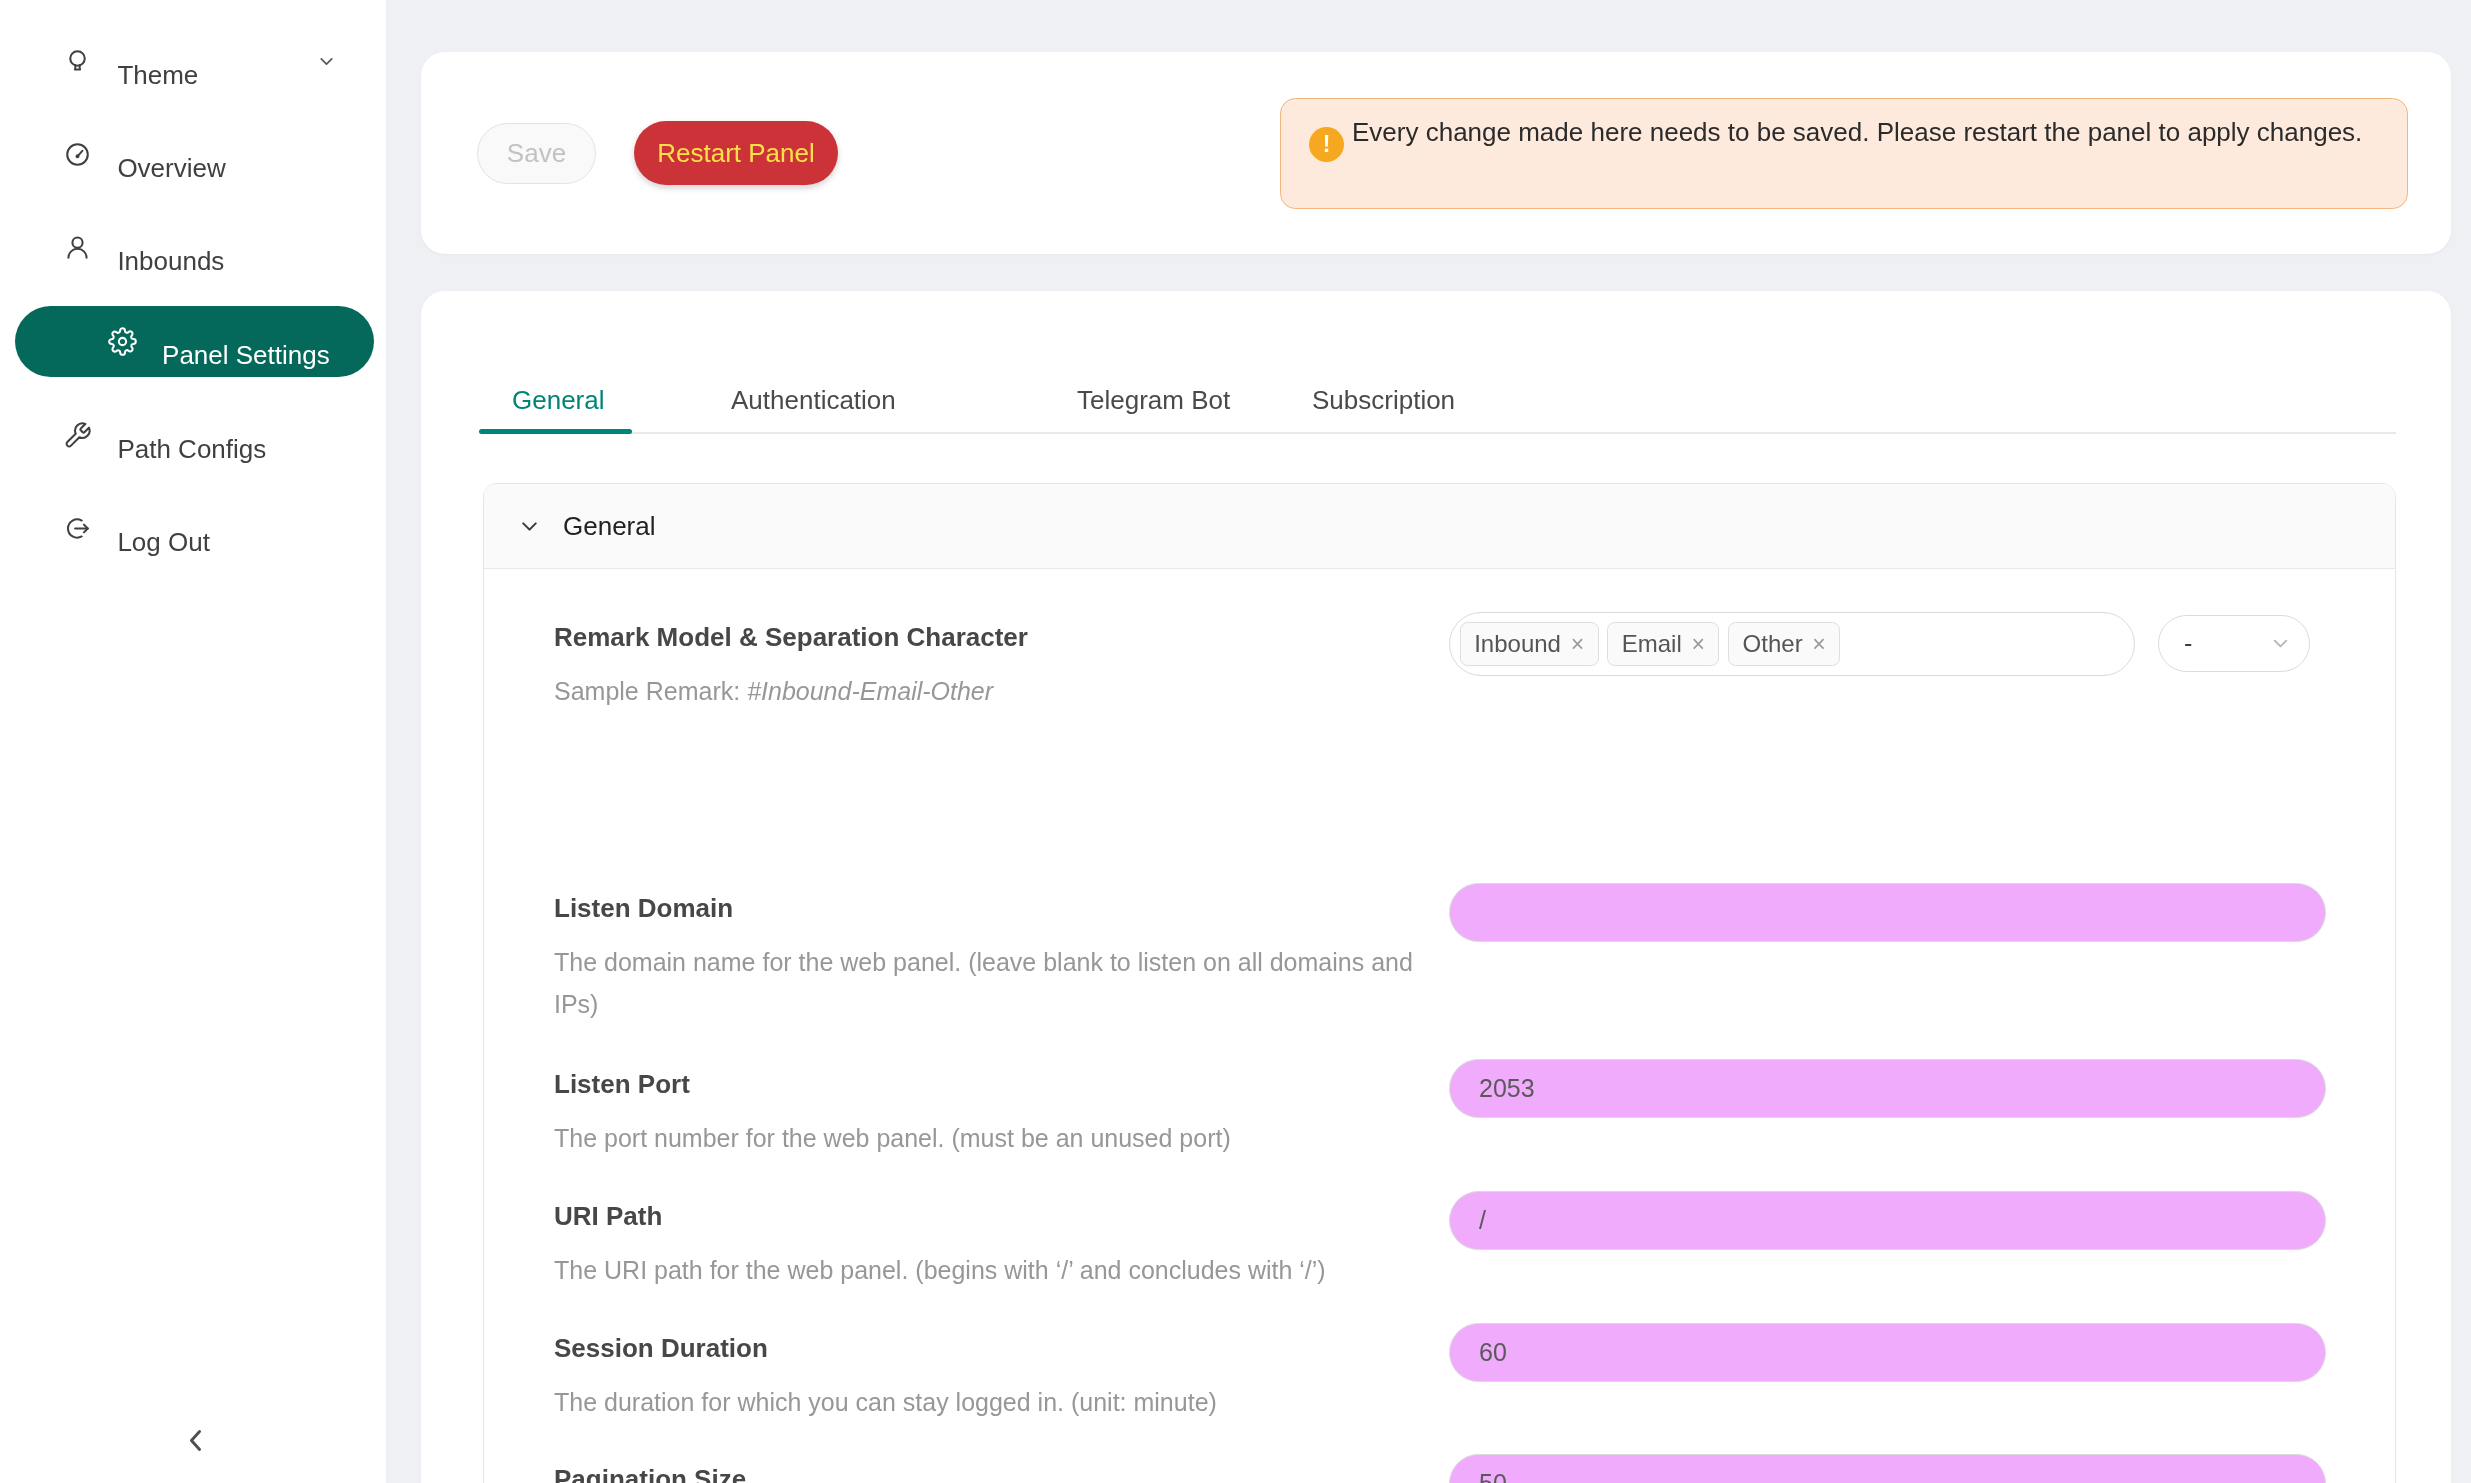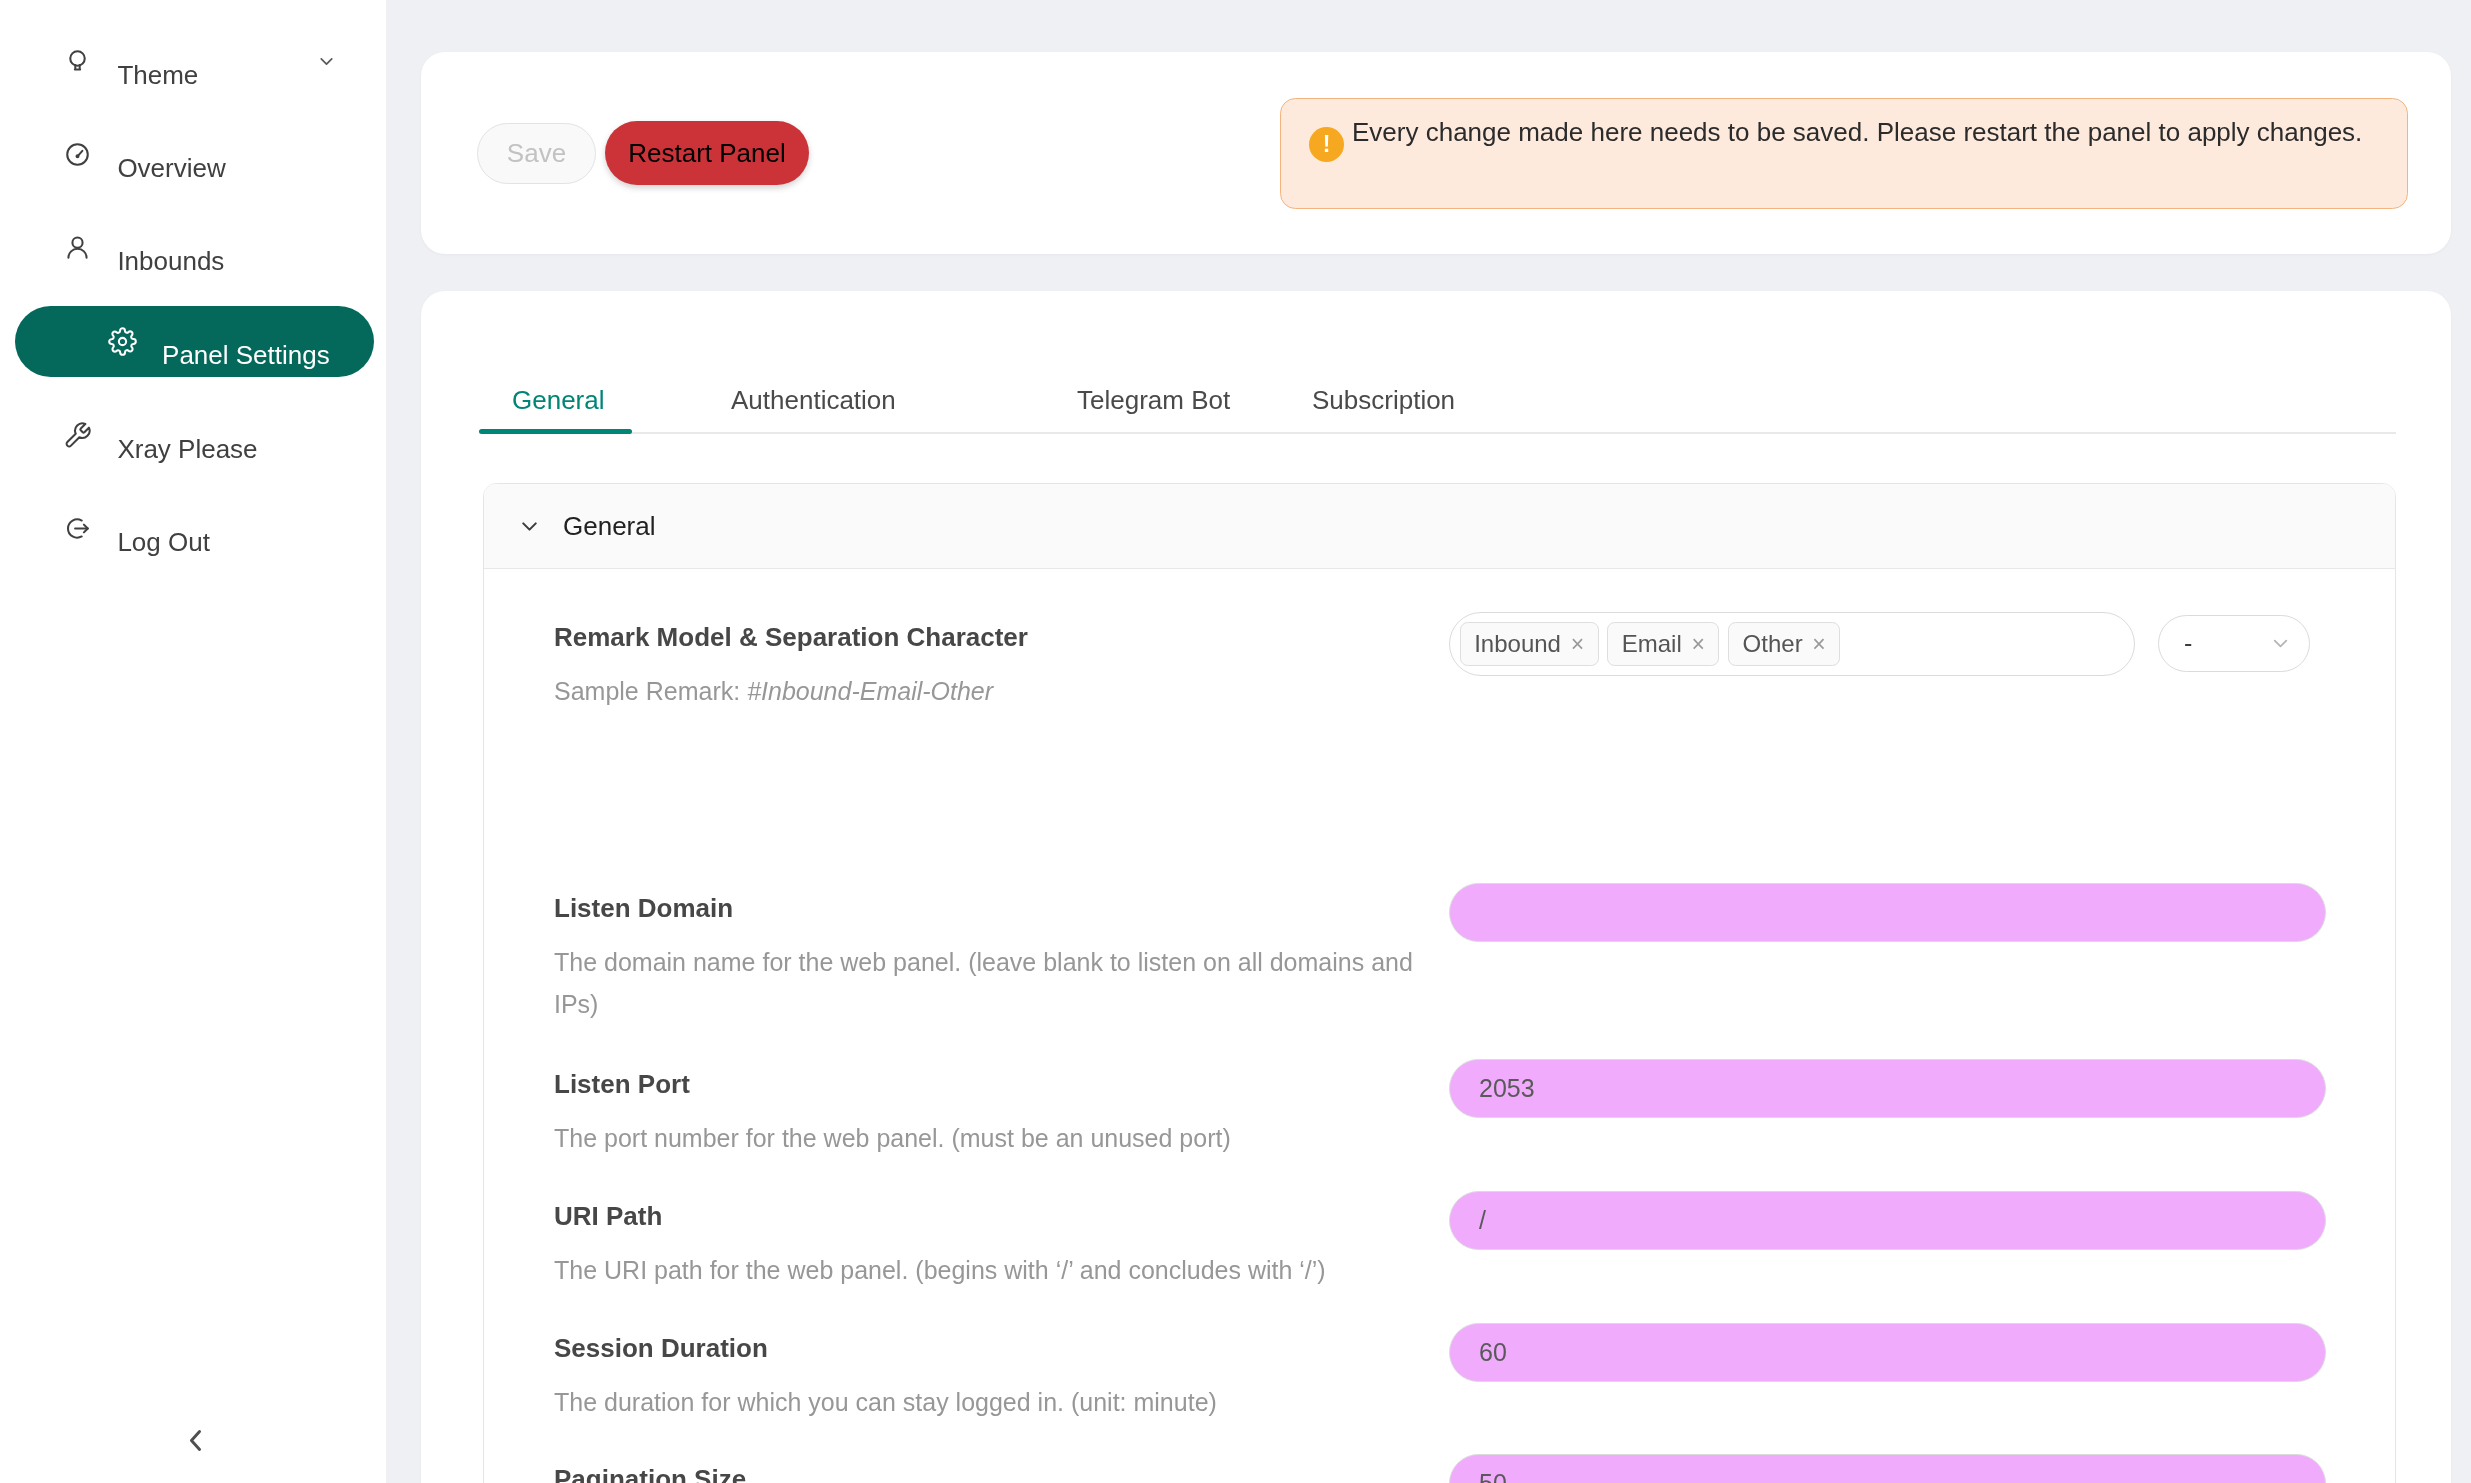--- a/index.html
+++ b/index.html
@@ -28,22 +28,22 @@
   
   .card { position:absolute; background:#ffffff; border-radius:24px; box-shadow:0 1px 2.9px rgba(0,0,0,0.04); }
   .card-top  { left:421px; top:52px;  width:2030px; height:202px; }
   .card-main { left:421px; top:291px; width:2030px; height:1352px; }
 
   
   .btn { position:absolute; display:flex; align-items:center; justify-content:center;
          font-size:26px; border-radius:32px; cursor:pointer; white-space:nowrap; }
   .btn-save { left:56px; top:71px; width:119px; height:61px;
               background:#f9f9f9; border:1.9px solid #e3e3e3; color:#c2c2c2; }
-  .btn-restart { left:184px; top:69px; width:204px; height:64px;
-              background:#cb3339; color:#000000; border:none;
+  .btn-restart { left:213px; top:69px; width:204px; height:64px;
+              background:#cb3339; color:#fde047; border:none;
               box-shadow:0 2.9px 6.8px rgba(0,0,0,0.18); }
 
   
   .alert { position:absolute; left:859px; top:46px; width:1128px; height:111px;
            background:#fdeadd; border:1.9px solid #f3b47f; border-radius:15.4px; }
   .alert-icon { position:absolute; left:28px; top:28px; width:35px; height:35px; border-radius:50%;
                 background:#f6a821; color:#ffffff; font-size:23px; font-weight:bold;
                 display:flex; align-items:center; justify-content:center; }
   .alert-text { position:absolute; left:71px; top:11.6px; width:1014px;
                 font-size:26px; line-height:43px; color:#2b2b2b; }
@@ -140,21 +140,21 @@
     </span>
     <span class="s-label">Panel Settings</span>
   </div>
 
   <div class="side-item" style="top:400px">
     <span class="s-icon">
       <svg viewBox="0 0 24 24" fill="none" stroke="currentColor" stroke-width="1.7" stroke-linecap="round" stroke-linejoin="round" width="29" height="29">
         <path d="M14.7 6.3a1 1 0 0 0 0 1.4l1.6 1.6a1 1 0 0 0 1.4 0l3.77-3.77a6 6 0 0 1-7.94 7.94l-6.91 6.91a2.12 2.12 0 0 1-3-3l6.91-6.91a6 6 0 0 1 7.94-7.94l-3.76 3.76z"></path>
       </svg>
     </span>
-    <span class="s-label">Xray Please</span>
+    <span class="s-label">Path Configs</span>
   </div>
 
   <div class="side-item" style="top:493px">
     <span class="s-icon">
       <svg viewBox="0 0 24 24" fill="none" stroke="currentColor" stroke-width="1.7" stroke-linecap="round" stroke-linejoin="round" width="29" height="29">
         <path d="M15.5 5.4A7.6 7.6 0 1 0 15.5 18.6"></path>
         <line x1="10" y1="12" x2="20.5" y2="12"></line>
         <polyline points="17.3 8.8 20.5 12 17.3 15.2"></polyline>
       </svg>
     </span>

